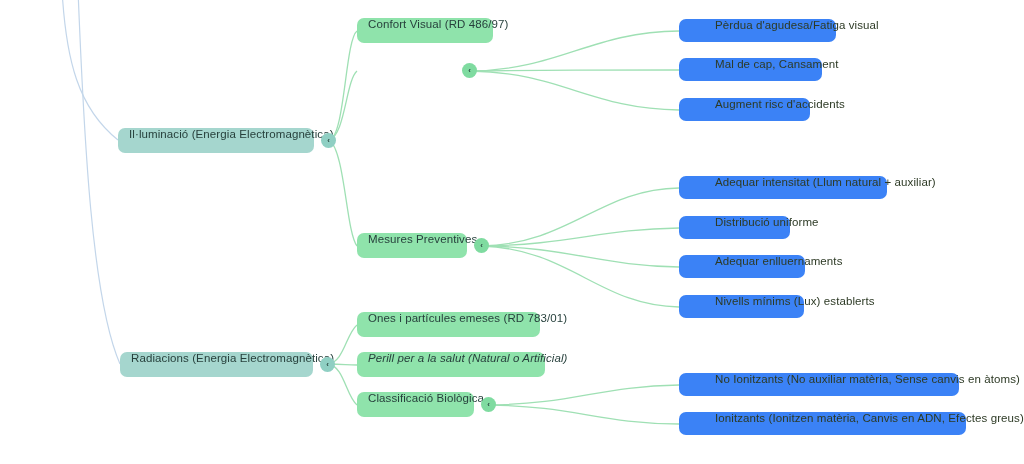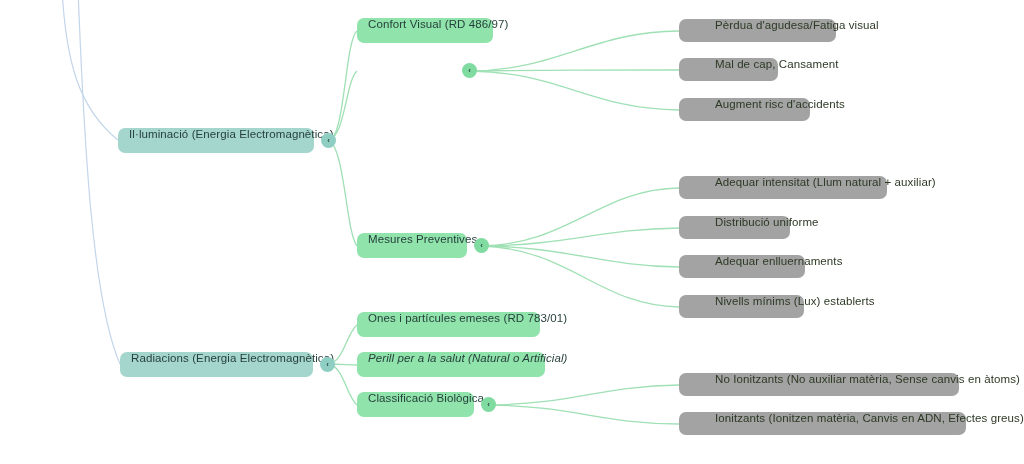--- a/index.html
+++ b/index.html
@@ -40,21 +40,21 @@
   }
   .node.level1 {
     background: #a5d6ce;
     color: #27403c;
   }
   .node.level2 {
     background: #8fe3ab;
     color: #27403c;
   }
   .node.level3 {
-    background: #a3a3a3;
+    background: #3b82f6;
     color: #2d3a25;
     padding-left: 36px;
   }
   .toggle {
     position: absolute;
     width: 15px;
     height: 15px;
     border-radius: 50%;
     display: flex;
     align-items: center;
@@ -125,21 +125,21 @@
   <div class="node level2" style="left:357px; top:233px; width:110px; height:25px;">
     <span>Mesures Preventives</span>
   </div>
   <div class="toggle t2" style="left:474px; top:238px;">
     <span>‹</span>
   </div>
 
   <div class="node level3" style="left:679px; top:19px; width:157px; height:23px;">
     <span>Pèrdua d'agudesa/Fatiga visual</span>
   </div>
-  <div class="node level3" style="left:679px; top:58px; width:99px; height:23px;">
+  <div class="node level3" style="left:679px; top:58px; width:143px; height:23px;">
     <span>Mal de cap, Cansament</span>
   </div>
   <div class="node level3" style="left:679px; top:98px; width:131px; height:23px;">
     <span>Augment risc d'accidents</span>
   </div>
 
   <div class="node level3" style="left:679px; top:176px; width:208px; height:23px;">
     <span>Adequar intensitat (Llum natural + auxiliar)</span>
   </div>
   <div class="node level3" style="left:679px; top:216px; width:111px; height:23px;">

